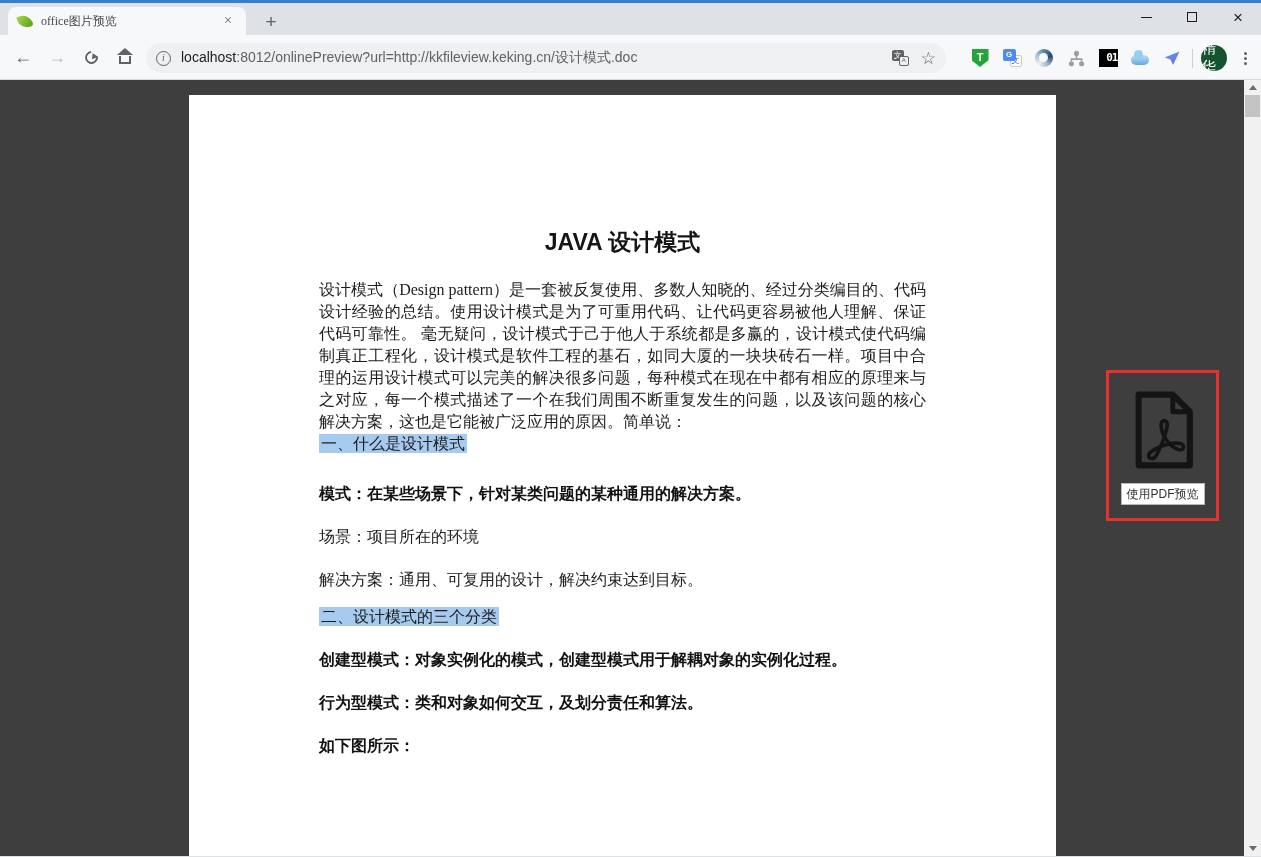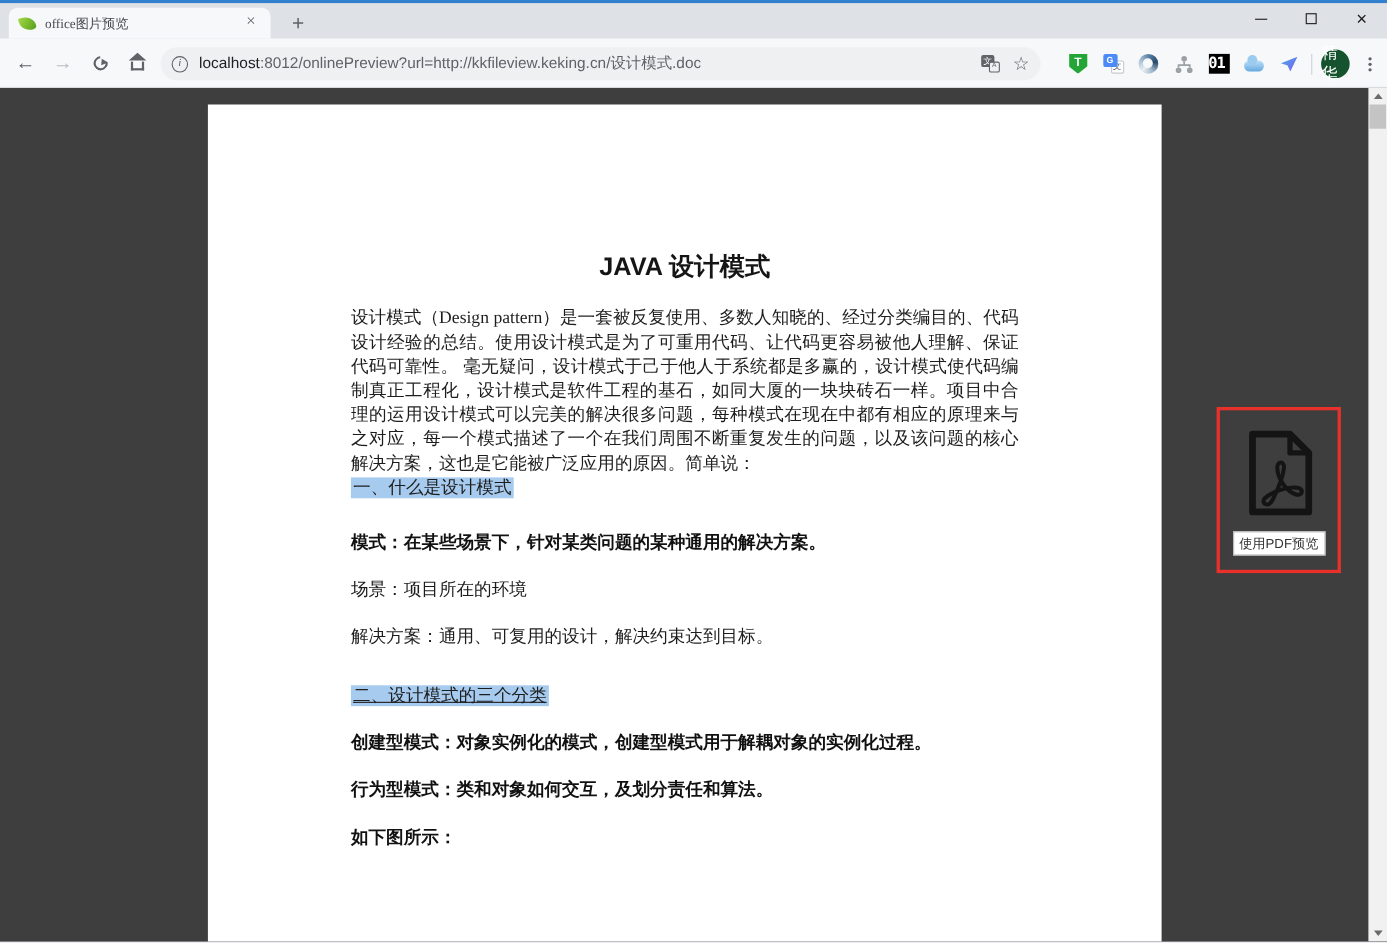--- a/index.html
+++ b/index.html
@@ -52,37 +52,37 @@
   .ext { width:24px; height:26px; display:flex; align-items:center; justify-content:center; }
   .tm-shield { width:17px; height:18px; background:#23a637; clip-path:polygon(0 0,100% 0,100% 62%,50% 100%,0 62%);
                color:#fff; font-size:11px; font-weight:bold; text-align:center; line-height:17px; }
   .gt-icon { position:relative; width:19px; height:18px; }
   .gt-icon .blue { position:absolute; left:0; top:0; width:13px; height:12px; background:#4c8bf5; border-radius:2px; color:#fff; font-size:8px; font-weight:bold; line-height:12px; text-align:center; z-index:2; }
   .gt-icon .white { position:absolute; right:0; bottom:0; width:12px; height:12px; background:#fff; border:1px solid #c6c9ce; border-radius:2px; color:#5f6368; font-size:8px; line-height:10px; text-align:center; }
   .ring-icon { position:relative; width:18px; height:18px; border-radius:50%;
                background:conic-gradient(from 220deg,#e8edf2,#aac2d8,#567fa3,#274b6d,#9db4c9,#e8edf2); }
   .ring-icon::after { content:""; position:absolute; left:4px; top:4px; width:9px; height:9px; background:#f7f8fa; border-radius:50%; }
   .black01 { width:19px; height:18px; background:#000; color:#fff; font-family:"DejaVu Sans Mono",monospace;
-             font-size:14px; font-weight:bold; text-align:left; line-height:18px; letter-spacing:-1px; }
+             font-size:11px; font-weight:bold; text-align:right; line-height:18px; letter-spacing:-1px; }
   .cloud-icon { position:relative; width:18px; height:10px; background:linear-gradient(#bfe0f7,#64a9e0); border-radius:6px; margin-top:4px; }
   .cloud-icon::before { content:""; position:absolute; left:3px; top:-5px; width:9px; height:9px; background:#9ccbf0; border-radius:50%; }
   .divider { width:1px; height:19px; background:#cdd1d6; }
   .avatar { width:26px; height:26px; border-radius:50%; background:#14532d; color:#fff; font-size:15px;
             display:flex; align-items:center; justify-content:center; letter-spacing:0; }
   .menu-dots { width:20px; height:26px; display:flex; flex-direction:column; align-items:center; justify-content:center; gap:2px; }
   .menu-dots i { width:3px; height:3px; border-radius:50%; background:#5f6368; }
 
   
   .content { position:relative; height:776px; background:#3e3e3e; overflow:hidden; }
   .page { position:absolute; left:189px; top:15px; width:867px; height:769px; background:#ffffff;
           padding:132px 130px 0; overflow:hidden; }
   .doc-title { font-size:23px; font-weight:600; color:#151515; text-align:center; line-height:30px; margin-bottom:22px; }
   .blk { font-size:16px; line-height:22px; color:#1d1d1d; font-family:"Liberation Serif",serif; margin-top:21px; }
   .blk-heading { margin-top:0; }
-  .blk-heading.second { margin-top:31px;text-decoration:underline; }
+  .blk-heading.second { margin-top:15px; }
   .blk-heading span { background:#a6cbef; padding:1px 2px; }
   .blk-para { margin-top:16px; text-align:justify; }
   .blk-bold { font-family:"Liberation Sans",sans-serif; font-weight:700; color:#111; }
   .blk-bold.after-para { margin-top:28px; }
 
   .pdf-btn { position:absolute; left:1106px; top:290px; width:113px; height:151px; border:3px solid #e8312a;
              display:flex; flex-direction:column; align-items:center; cursor:pointer; }
   .pdf-btn svg { margin-top:15px; }
   .pdf-label { margin-top:11px; background:#ffffff; border:1px solid #b9b9b9; color:#333;
                font-size:12px; line-height:16px; padding:2px 5px; white-space:nowrap; }

